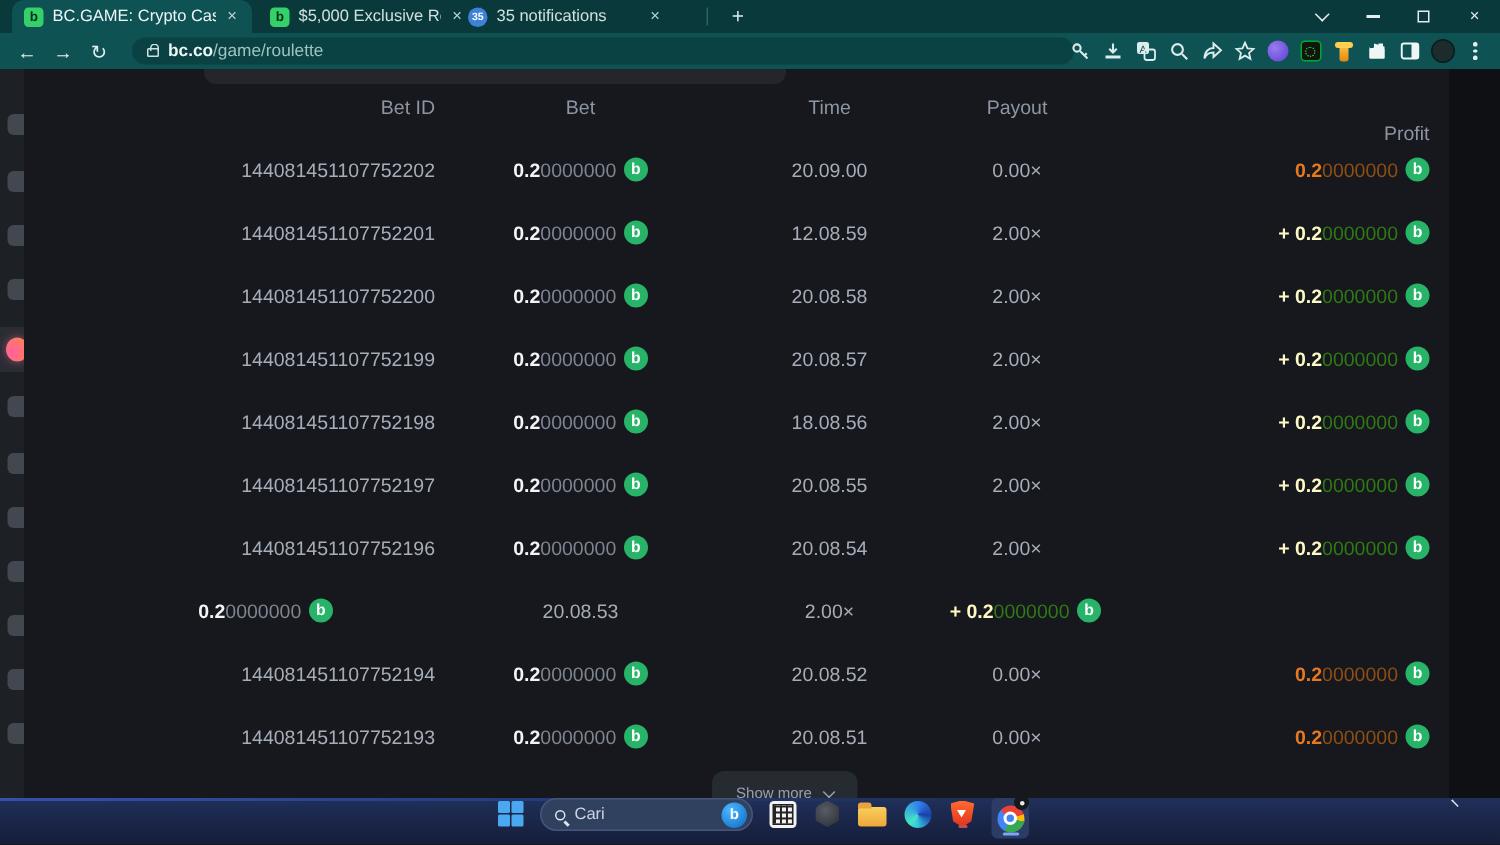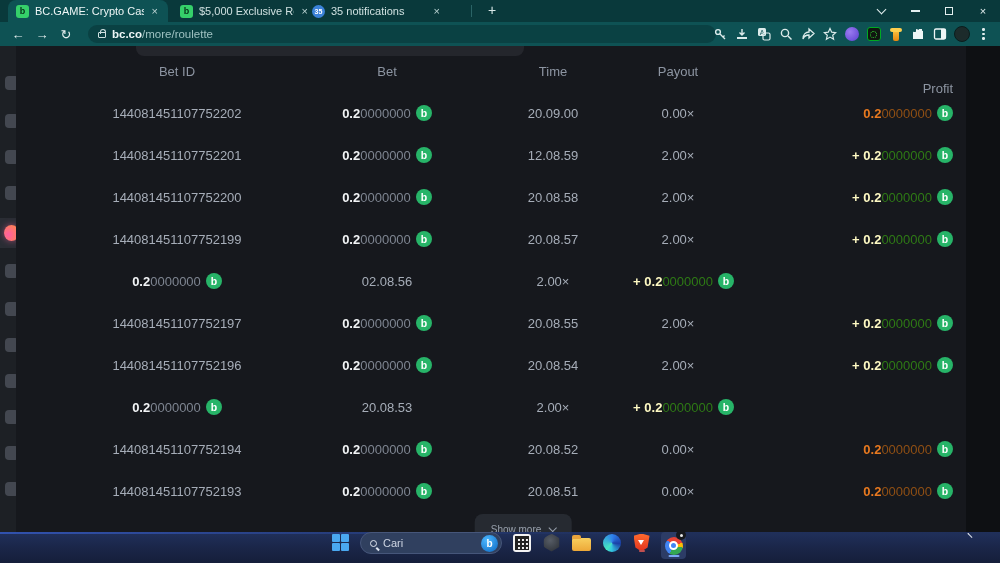--- a/index.html
+++ b/index.html
@@ -60,21 +60,21 @@
   .sb-hl { position:absolute; left:0; width:16px; height:30px; background:#2a2d34; }
   .sb-pink { position:absolute; left:4px; width:15px; height:16px; border-radius:50%;
     background:radial-gradient(circle at 30% 60%, #ff5fa2, #ff8a3d); box-shadow:0 0 6px #ff5fa288; }
   .cutoff-pill { position:absolute; left:120px; top:0; width:388px; height:10px; background:#24262c;
     border-radius:0 0 8px 8px; }
   .tablewrap { position:absolute; left:16px; top:0; width:950px; height:486px; background:#16181d; }
   .thead, .trow { display:grid; grid-template-columns:226px 194px 138px 112px 219px;
     padding-left:48px; padding-right:13px; align-items:center; }
   .thead { height:46px; font-size:13px; color:#8d95a2; }
   .trow { height:42px; font-size:13px; color:#a6adb8; }
-  .c-id { text-align:center; }
+  .c-id { text-align:right; }
   .c-bet { display:flex; justify-content:center; align-items:center; }
   .c-time,.c-pay { text-align:center; }
   .c-profit { display:flex; justify-content:flex-end; align-items:center; }
   .h-bet,.h-time,.h-pay { text-align:center; }
   .h-profit { text-align:right;margin-top:35px; }
   .amt b { color:#f2f4f6; font-weight:bold; }
   .amt .zeros { color:#7e8591; }
   .coin { width:16px; height:16px; border-radius:50%; background:#27b468; color:#fff; margin-left:5px;
     font-size:10.5px; font-weight:bold; display:flex; align-items:center; justify-content:center; flex:none; }
   .trow.win  .p-bold  { color:#fef9c3; font-weight:bold; }
@@ -180,21 +180,21 @@
       <div class="wc">×</div>
     </div>
   </div>
 
   <div class="toolbar">
     <span class="navbtn" style="margin-left:6px">←</span>
     <span class="navbtn">→</span>
     <span class="navbtn">↻</span>
     <div class="urlpill">
       <span class="lock"></span>
-      <span class="urltext"><b>bc.co</b><span>/more/roulette</span></span>
+      <span class="urltext"><b>bc.co</b><span>/game/roulette</span></span>
     </div>
     <div class="tb-icons">
       <span class="tbi">
         <svg width="14" height="14" viewBox="0 0 14 14">
             <circle cx="5" cy="5" r="2.4" fill="none" stroke="#dcebeb" stroke-width="1.4"></circle>
             <path d="M7 7 L12 12 M10 10 L11.5 8.5" stroke="#dcebeb" stroke-width="1.4" fill="none"></path>
           </svg>
       </span>
       <span class="tbi">
         <svg width="14" height="14" viewBox="0 0 14 14">
@@ -342,26 +342,27 @@
     </div>
     <div class="c-time">20.08.57</div>
     <div class="c-pay">2.00×</div>
     <div class="c-profit">
       <span class="p-bold">+ 0.2</span>
               <span class="p-zeros">0000000</span>
       <span class="coin">b</span>
     </div>
   </div>
           <div class="trow win">
-    <div class="c-bet amt">
-      <b>0.2</b>
-              <span class="zeros">0000000</span>
-      <span class="coin">b</span>
-    </div>
-    <div class="c-time">02.08.56</div>
+    <div class="c-id">144081451107752198</div>
+    <div class="c-bet amt">
+      <b>0.2</b>
+              <span class="zeros">0000000</span>
+      <span class="coin">b</span>
+    </div>
+    <div class="c-time">18.08.56</div>
     <div class="c-pay">2.00×</div>
     <div class="c-profit">
       <span class="p-bold">+ 0.2</span>
               <span class="p-zeros">0000000</span>
       <span class="coin">b</span>
     </div>
   </div>
           <div class="trow win">
     <div class="c-id">144081451107752197</div>
     <div class="c-bet amt">

